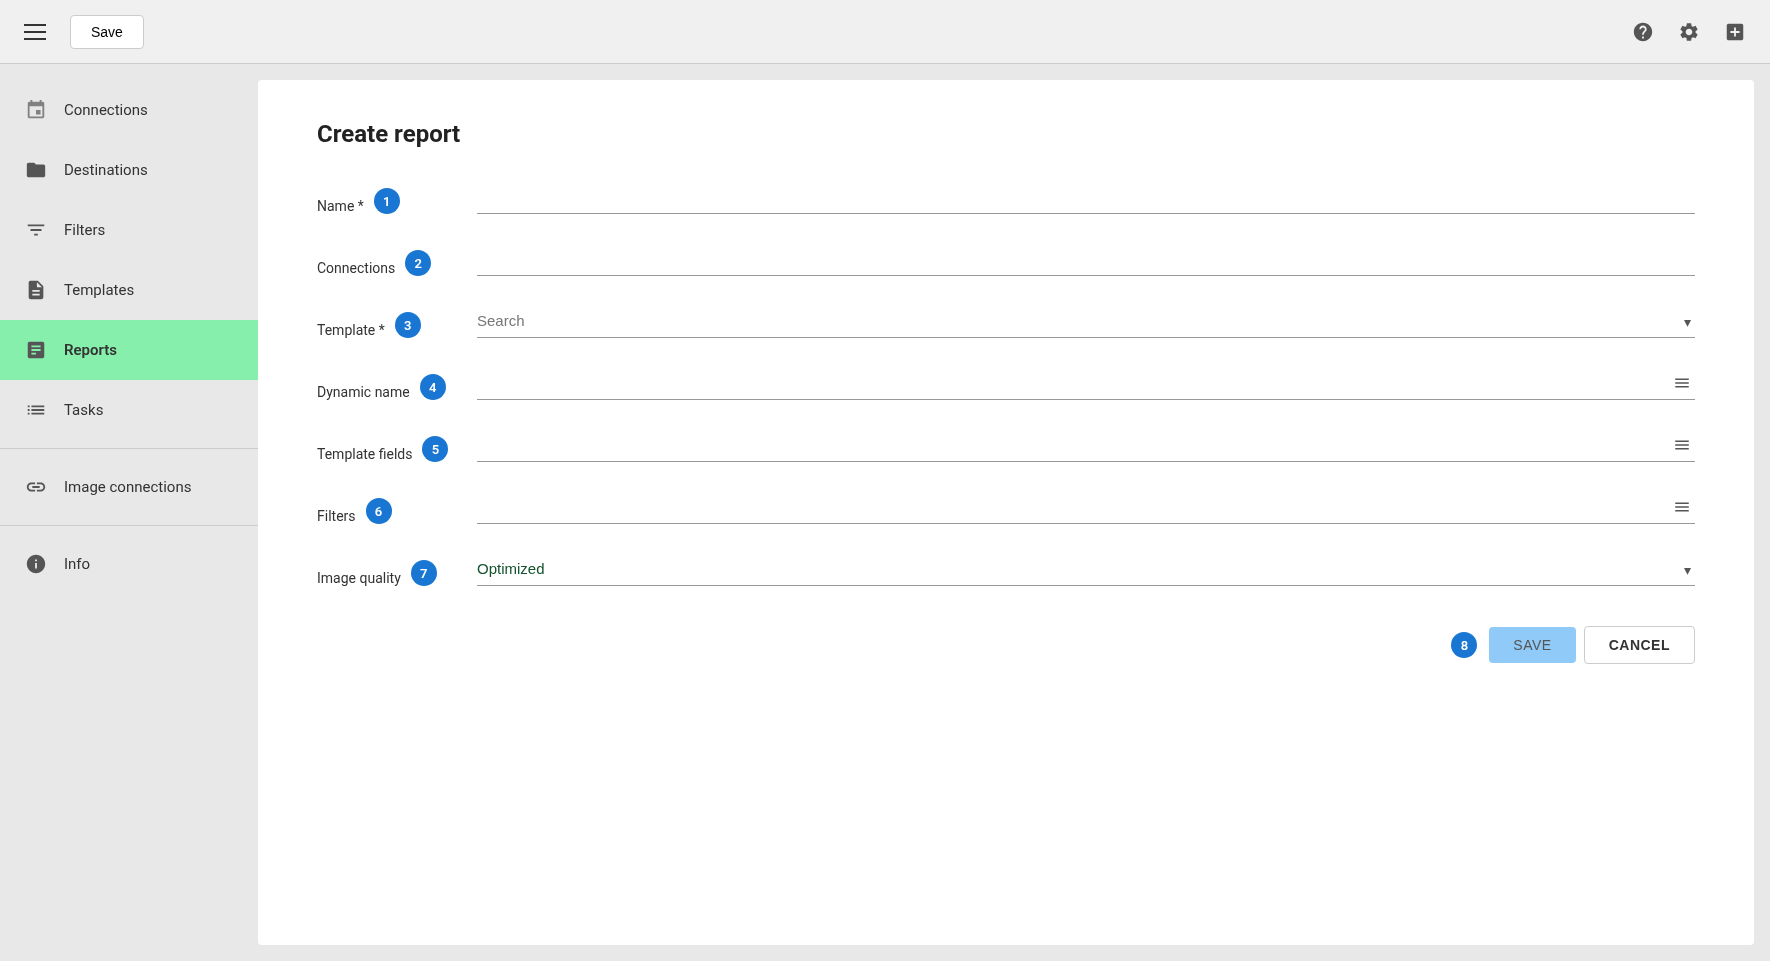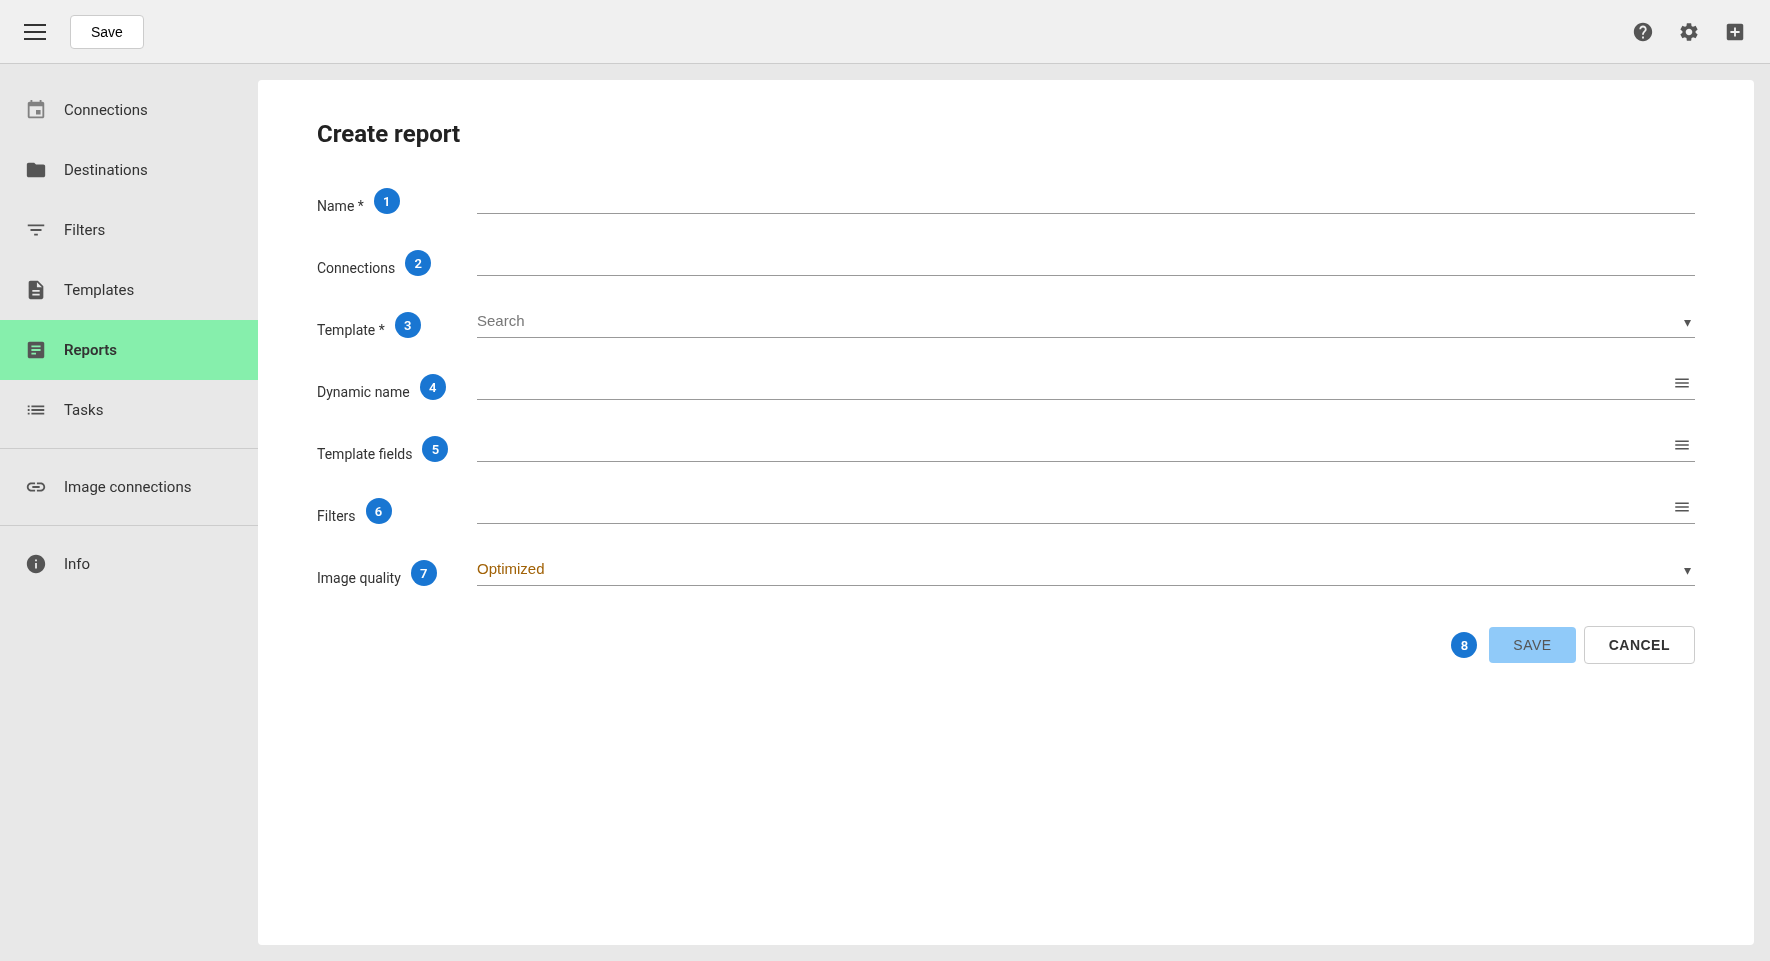--- a/index.html
+++ b/index.html
@@ -194,21 +194,21 @@
       border: none;
       border-bottom: 1px solid #999;
       padding: 8px 0;
       font-size: 15px;
       outline: none;
       background: transparent;
       appearance: none;
       cursor: pointer;
       color: #777;
     }
-    .form-select.has-value { color: #a16207; }
+    .form-select.has-value { color: #14532d; }
     .select-arrow {
       position: absolute;
       right: 4px;
       top: 10px;
       color: #555;
       font-size: 14px;
       pointer-events: none;
     }
 
     

